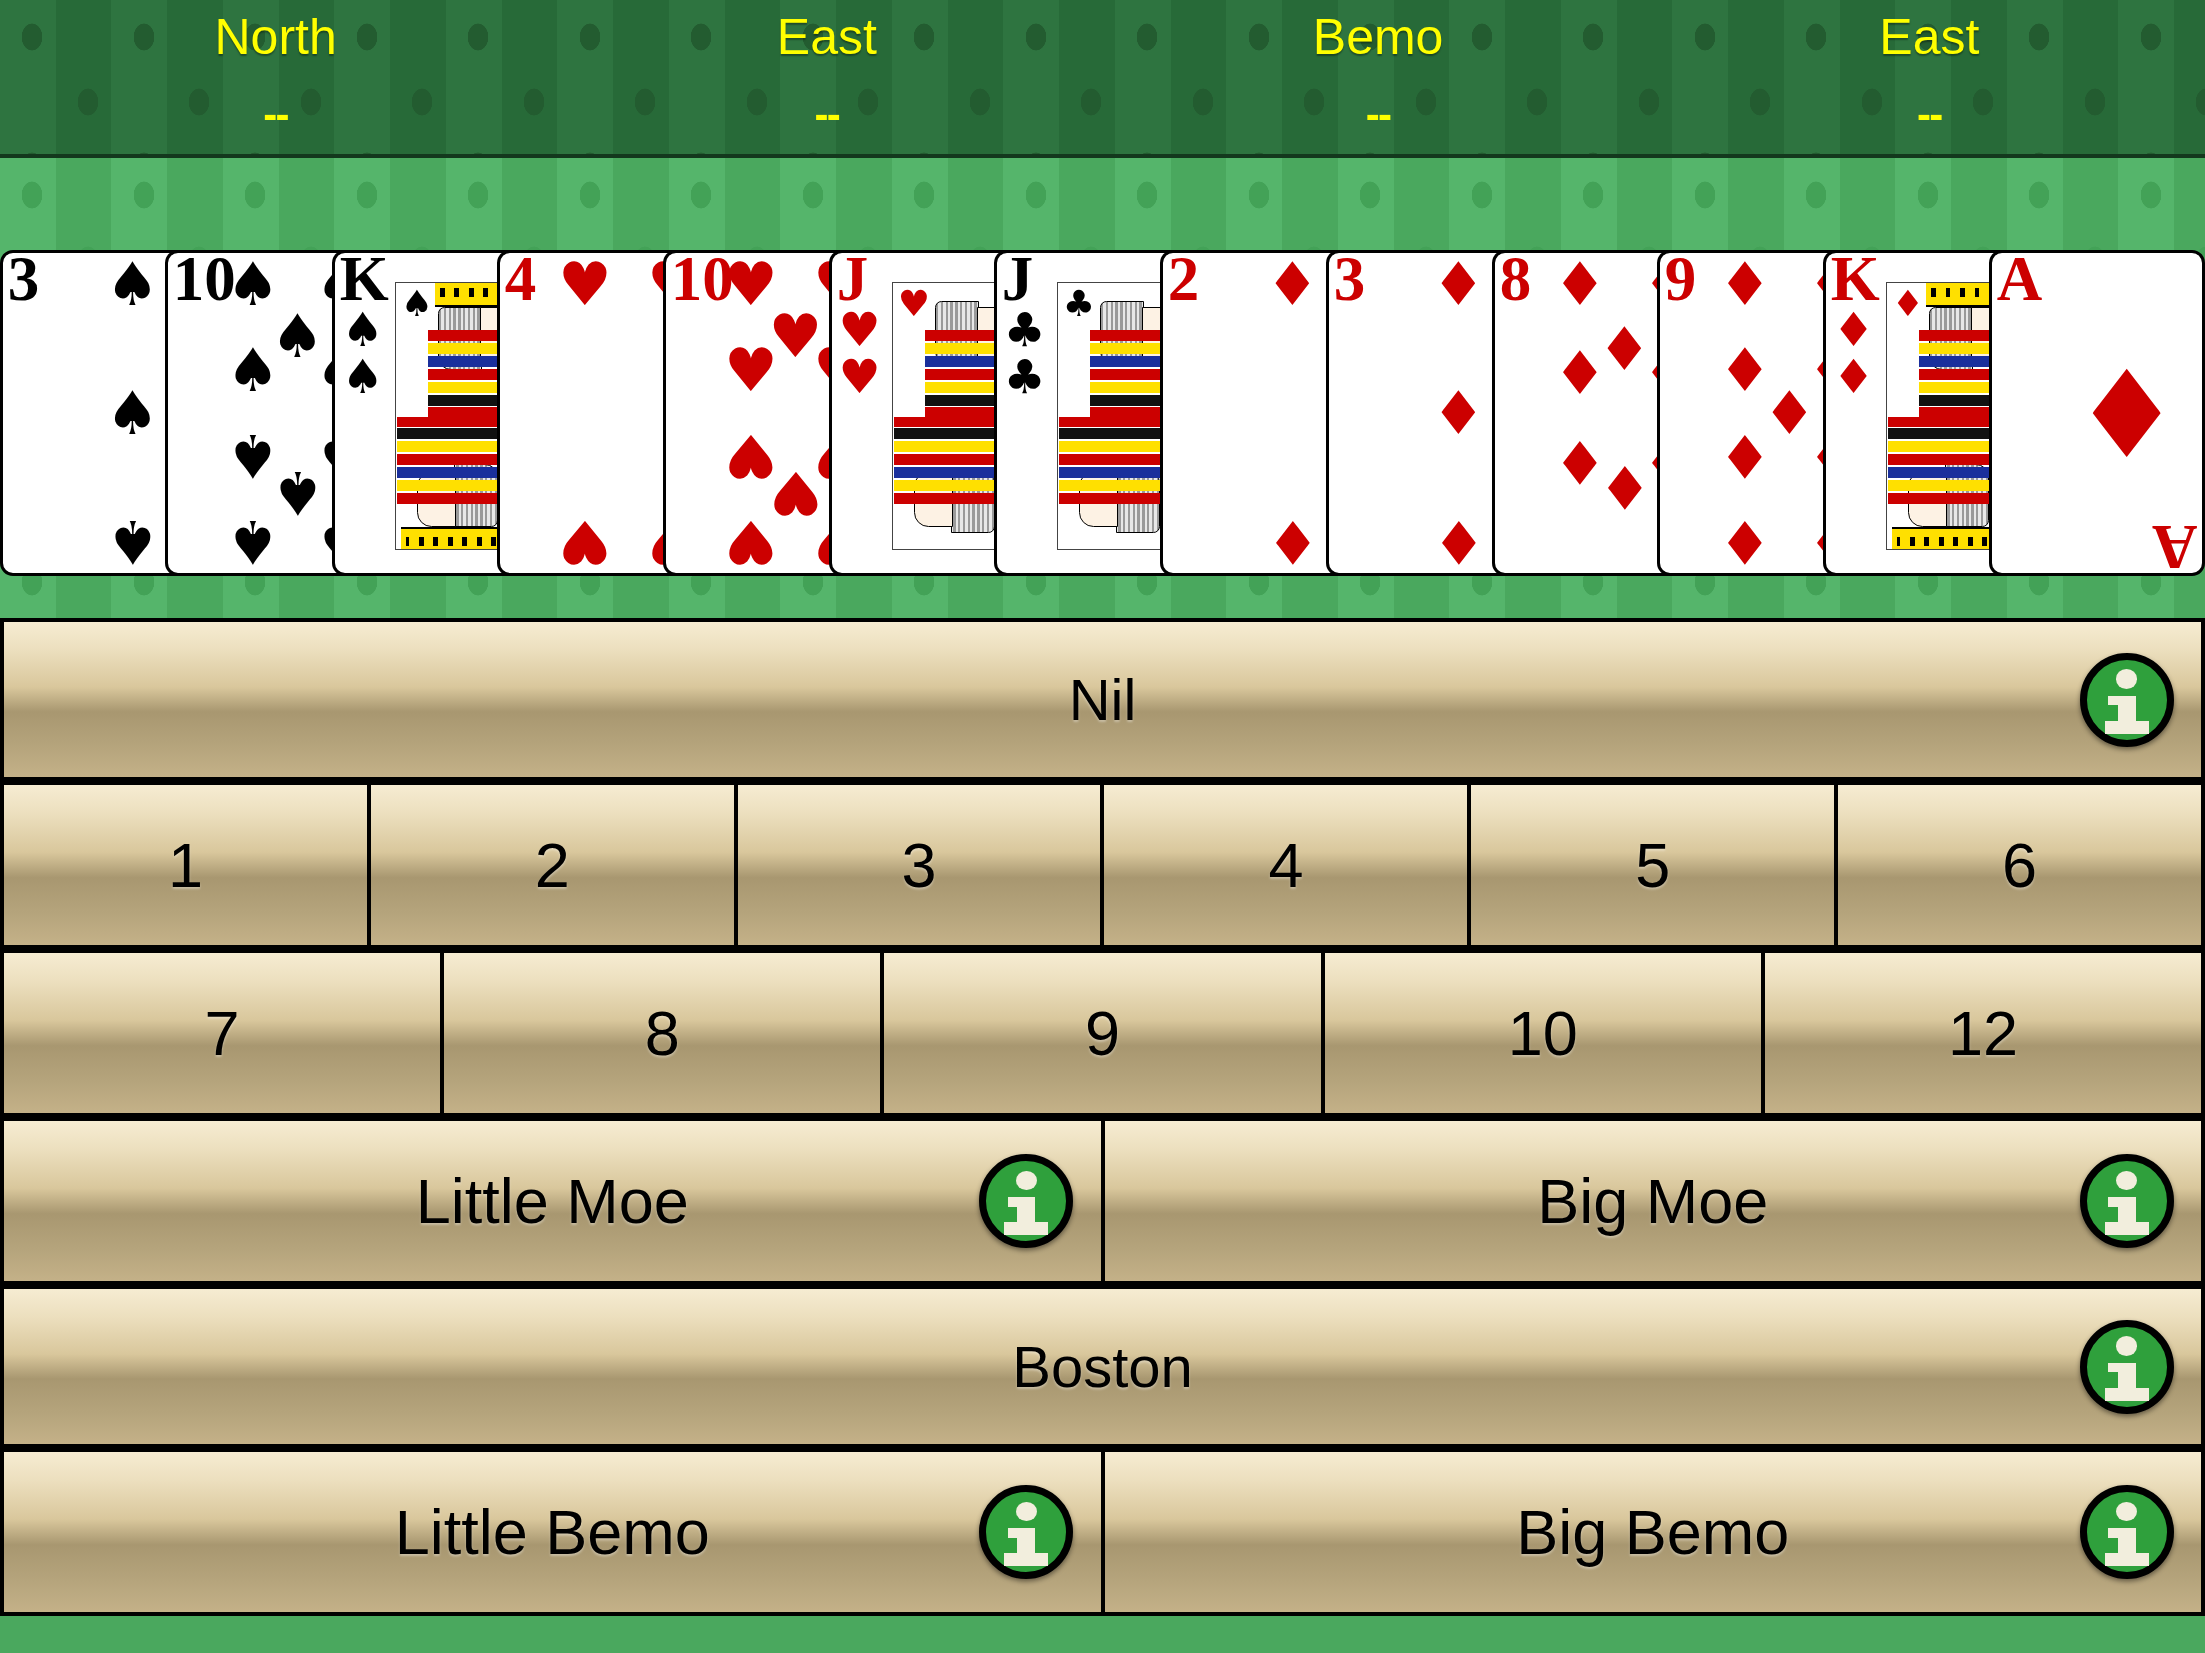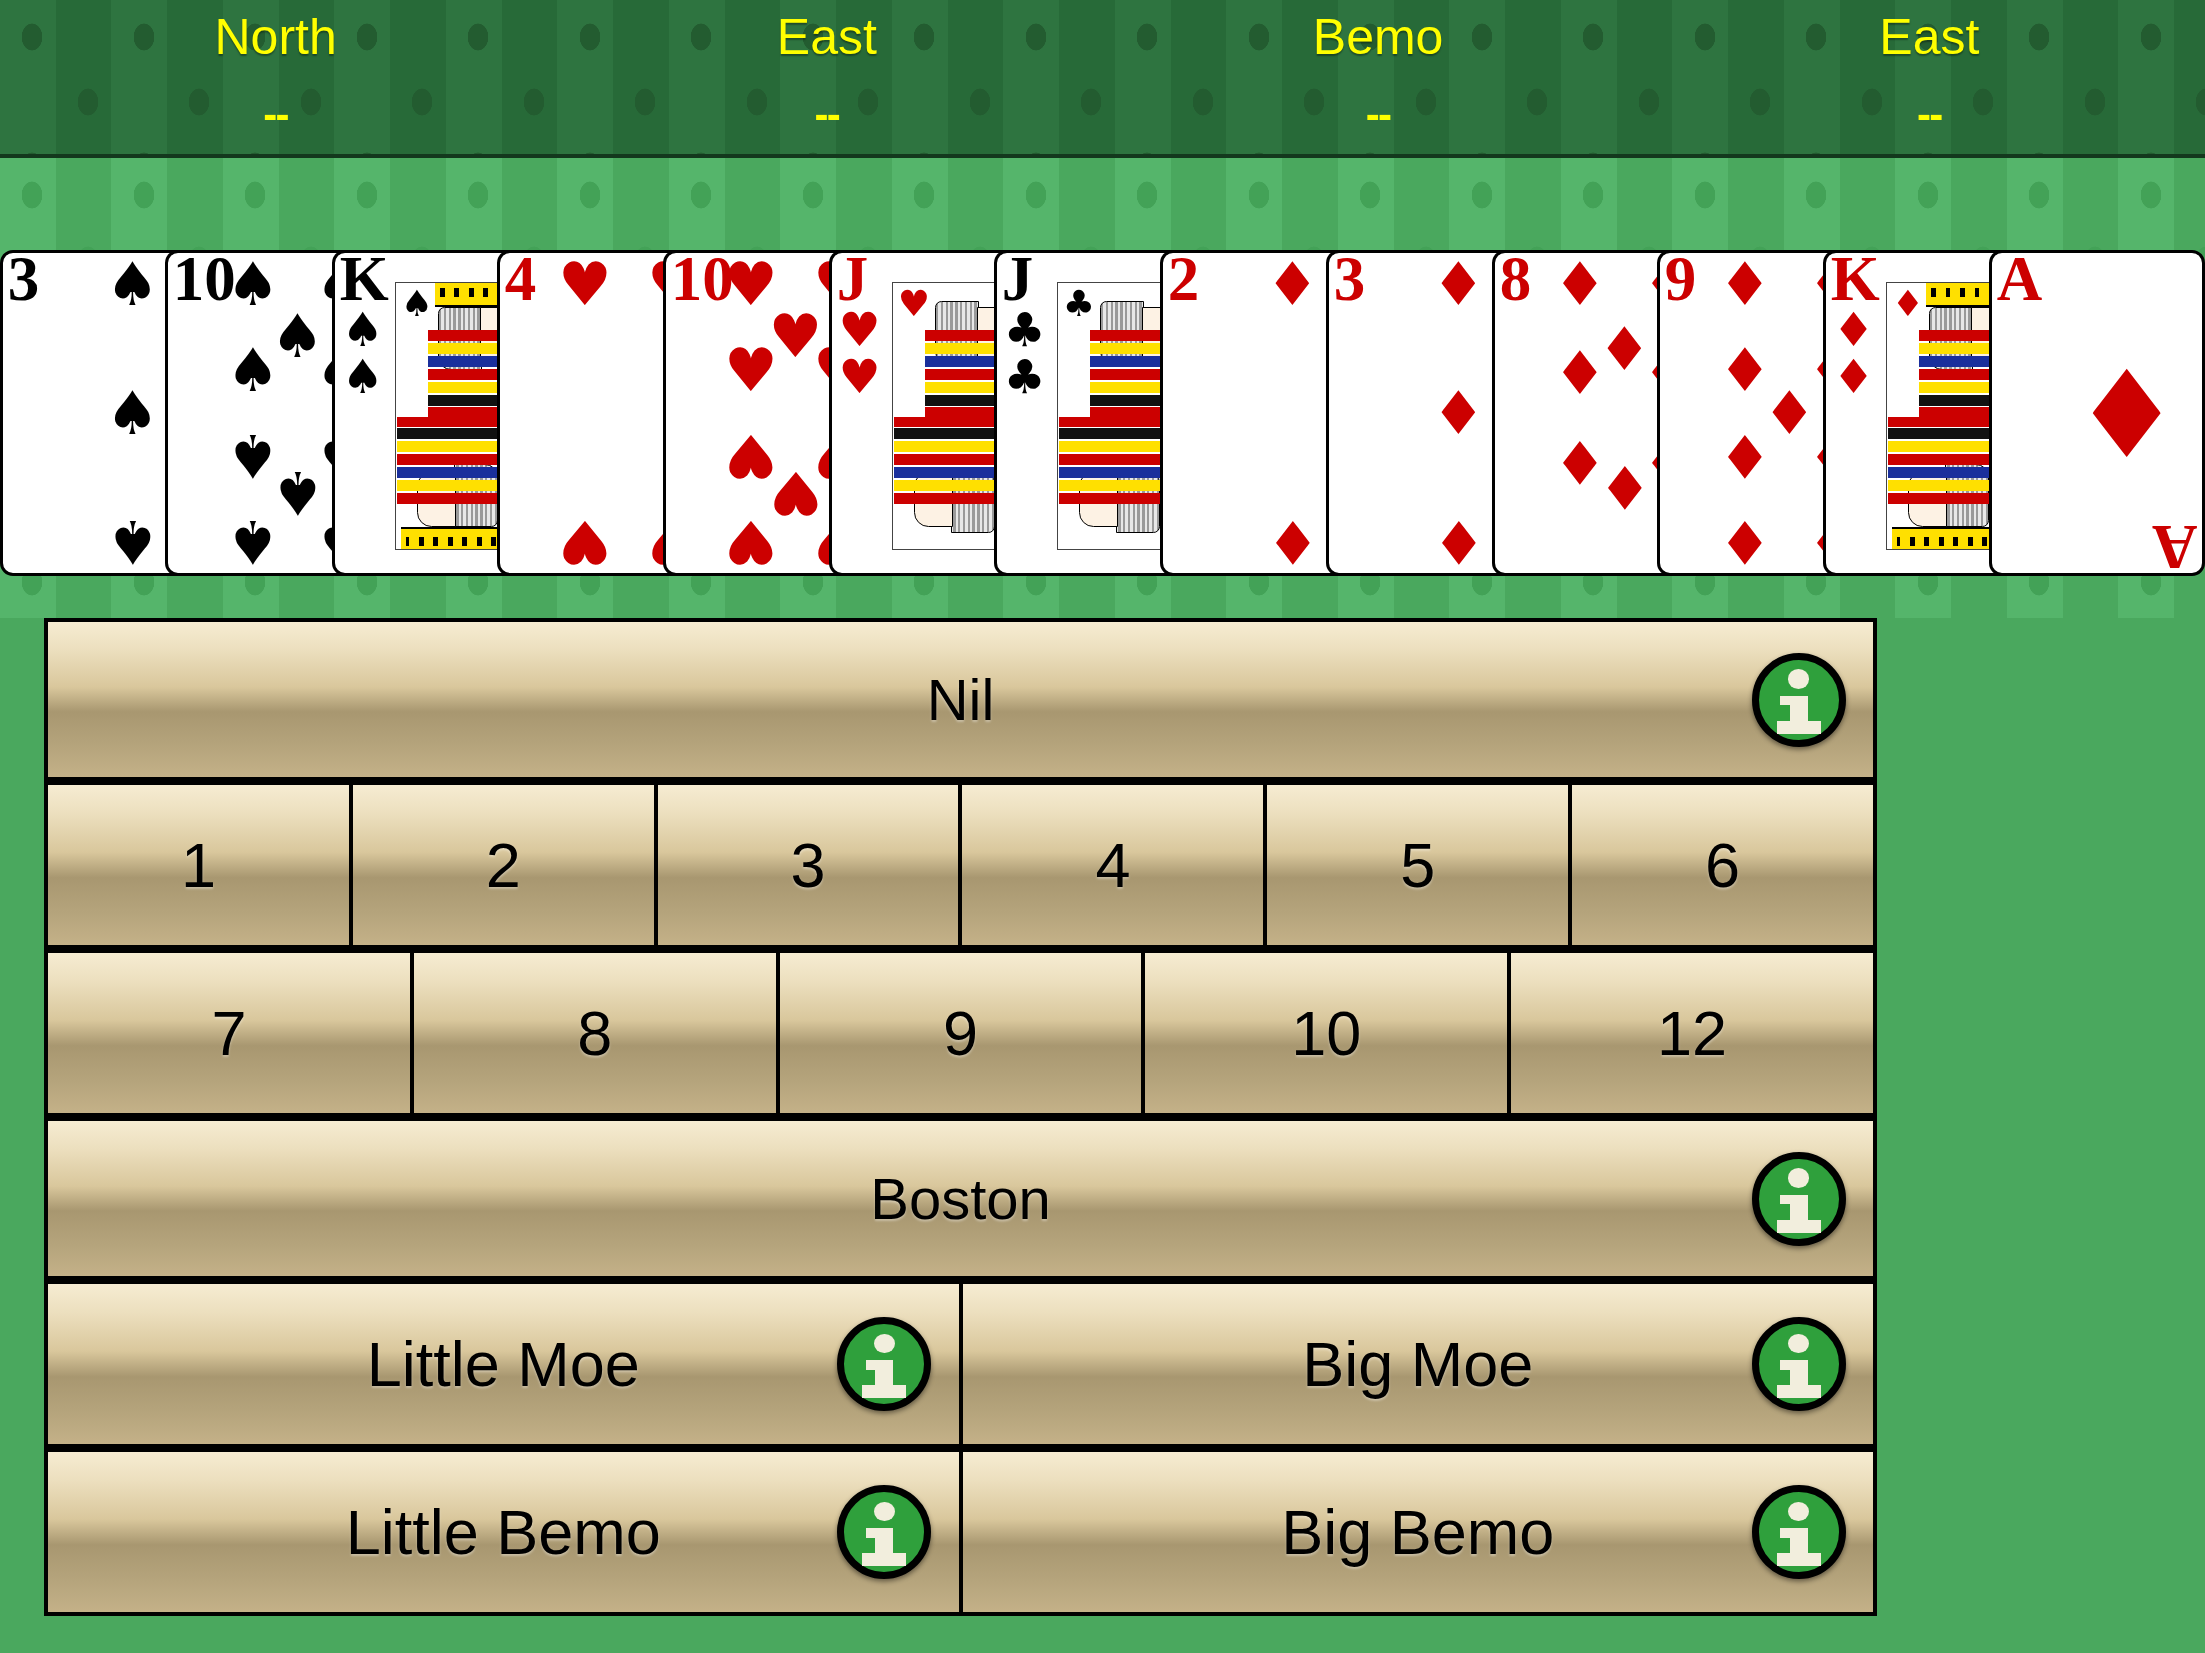--- a/index.html
+++ b/index.html
@@ -207,21 +207,21 @@
     width: 27.4px; height: 9.7px; margin-left: -18.6px;
     background: #f2eedd;
   }
   .info-icon .base {
     position: absolute; left: 50%; top: 61px;
     width: 44px; height: 13px; margin-left: -22px;
     background: #f2eedd;
   }
 
   
-  .row { display: flex; width: 1833px; margin-left: 44px; }
+  .row { display: flex; width: 2205px; }
   #row-nil { height: 163px; }
   #row-nil .btn { width: 2205px; height: 163px; }
 
   .num-row { height: 168px; }
   .num-row .btn { flex: 1 1 0; height: 168px; margin-left: -4px; }
   .num-row .btn:first-child { margin-left: 0; }
 
   #row-boston { height: 163px; }
   #row-boston .btn { width: 2205px; height: 163px; }
 
@@ -545,34 +545,20 @@
         </div>
       <div class="btn num">
           <span class="btn-label">9</span>
         </div>
       <div class="btn num">
           <span class="btn-label">10</span>
         </div>
       <div class="btn num">
           <span class="btn-label">12</span>
         </div>
-    </div>
-
-    <div class="row" id="row-boston">
-      <div class="btn">
-        <span class="btn-label">Boston</span>
-        <span class="info-icon">
-          <span class="glyph">
-            <span class="dot"></span>
-              <span class="serif-top"></span>
-              <span class="stem"></span>
-              <span class="base"></span>
-          </span>
-        </span>
-      </div>
     </div>
 
     <div class="row pair-row" id="row-moe">
       <div class="btn">
         <span class="btn-label">Little Moe</span>
         <span class="info-icon">
           <span class="glyph">
             <span class="dot"></span>
               <span class="serif-top"></span>
               <span class="stem"></span>
@@ -586,20 +572,34 @@
           <span class="glyph">
             <span class="dot"></span>
               <span class="serif-top"></span>
               <span class="stem"></span>
               <span class="base"></span>
           </span>
         </span>
       </div>
     </div>
 
+    <div class="row" id="row-boston">
+      <div class="btn">
+        <span class="btn-label">Boston</span>
+        <span class="info-icon">
+          <span class="glyph">
+            <span class="dot"></span>
+              <span class="serif-top"></span>
+              <span class="stem"></span>
+              <span class="base"></span>
+          </span>
+        </span>
+      </div>
+    </div>
+
     <div class="row pair-row" id="row-bemo">
       <div class="btn">
         <span class="btn-label">Little Bemo</span>
         <span class="info-icon">
           <span class="glyph">
             <span class="dot"></span>
               <span class="serif-top"></span>
               <span class="stem"></span>
               <span class="base"></span>
           </span>

